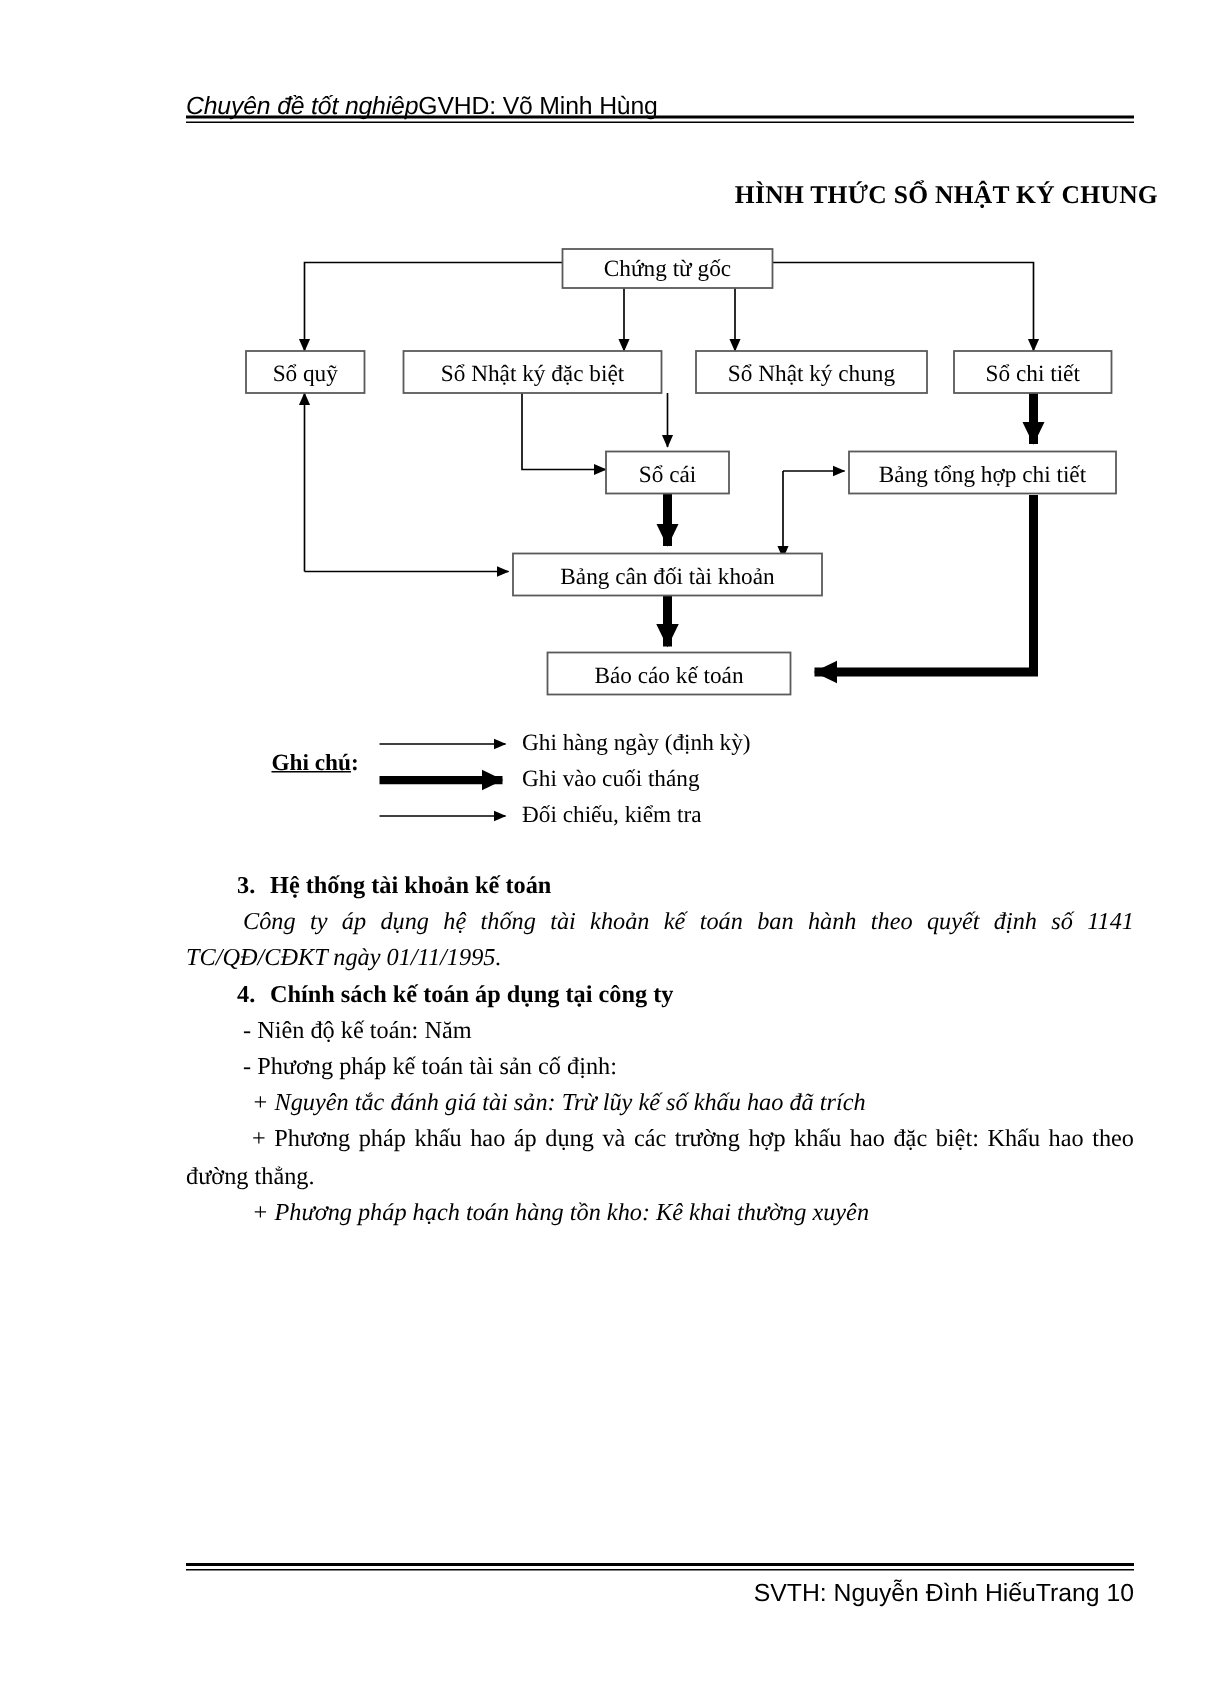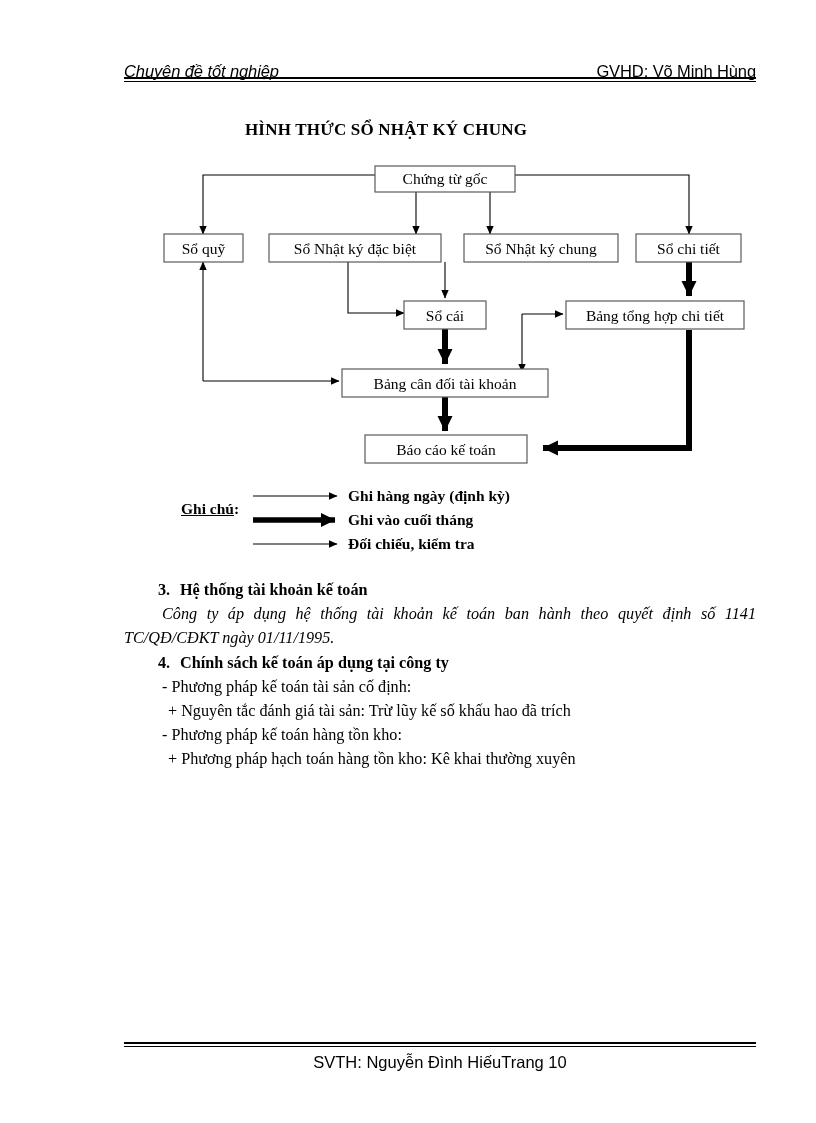--- a/index.html
+++ b/index.html
@@ -19,21 +19,21 @@
     left: 0; top: 0;
     width: 816px; height: 1123px;
   }
 
   
   .header {
     position: absolute;
     left: 124px; top: 46px;
     width: 632px;
     display: flex;
-    justify-content: space-between;
+    justify-content: flex-start;
     align-items: baseline;
     font-family: "Liberation Sans", "DejaVu Sans", sans-serif;
     font-size: 16.5px;
     letter-spacing: -0.1px;
   }
   .header-left { font-style: italic; }
   .header-right { font-style: normal; margin-top: 16px; }
   .header-rule {
     position: absolute;
     left: 124px; top: 77px;
@@ -50,32 +50,32 @@
     width: 632px;
     height: 5px;
     border-top: 2.2px solid #000;
     border-bottom: 1.4px solid #000;
   }
   .footer {
     position: absolute;
     left: 124px; top: 1053px;
     width: 632px;
     display: flex;
-    justify-content: center;
+    justify-content: flex-end;
     align-items: baseline;
     font-family: "Liberation Sans", "DejaVu Sans", sans-serif;
     font-size: 16.5px;
   }
 
   
   .diagram-title {
     position: absolute;
     left: 0; top: 120px;
     width: 772px;
-    text-align: center;
+    text-align: right;
     font-weight: bold;
     font-size: 17px;
     letter-spacing: 0.2px;
   }
 
   
   .diagram {
     position: absolute;
     left: 0; top: 150px;
     width: 816px;
@@ -101,21 +101,20 @@
     font-weight: bold;
     font-size: 15.5px;
     white-space: nowrap;
   }
   .legend-title u { text-decoration: underline; }
   .legend-text {
     position: absolute;
     font-size: 15.5px;
     white-space: nowrap;
     left: 167px;
-    font-weight: bold;
   }
   .lt0 { top: 3px; }
   .lt1 { top: 27px; }
   .lt2 { top: 51px; }
 
   
   .body {
     position: absolute;
     left: 124px; top: 578px;
     width: 632px;
@@ -134,21 +133,21 @@
     text-indent: 38px;
     text-align: justify;
     text-justify: inter-word;
     font-style: italic;
   }
   .p-justify {
     text-align: justify;
     text-justify: inter-word;
   }
   .p-dash { padding-left: 38px; }
-  .p-plus { padding-left: 44px; }
+  .p-plus { padding-left: 44px; font-style: italic; }
 </style>
 </head>
 <body>
 
 <div class="page">
 
   <div class="header">
     <span class="header-left">Chuyên đề tốt nghiệp</span>
     <span class="header-right">GVHD: Võ Minh Hùng</span>
   </div>
@@ -275,23 +274,24 @@
       <span class="txt">Hệ thống tài khoản kế toán</span>
     </div>
 
     <div class="p p-indent">Công ty áp dụng hệ thống tài khoản kế toán ban hành theo quyết định số 1141 TC/QĐ/CĐKT ngày 01/11/1995.</div>
 
     <div class="p num-head">
       <span class="num">4.</span>
       <span class="txt">Chính sách kế toán áp dụng tại công ty</span>
     </div>
 
+    <div class="p p-dash">- Niên độ kế toán: Năm</div>
     <div class="p p-dash">- Phương pháp kế toán tài sản cố định:</div>
     <div class="p p-plus">+ Nguyên tắc đánh giá tài sản: Trừ lũy kế số khấu hao đã trích</div>
-    <div class="p p-dash">- Phương pháp kế toán hàng tồn kho:</div>
+    <div class="p p-justify" style="text-indent:44px;">+ Phương pháp khấu hao áp dụng và các trường hợp khấu hao đặc biệt: Khấu hao theo đường thẳng.</div>
     <div class="p p-plus">+ Phương pháp hạch toán hàng tồn kho: Kê khai thường xuyên</div>
   </div>
 
   <div class="footer-rule"></div>
   <div class="footer">
     <span>SVTH: Nguyễn Đình Hiếu</span>
     <span>Trang 10</span>
   </div>
 
 </div>

